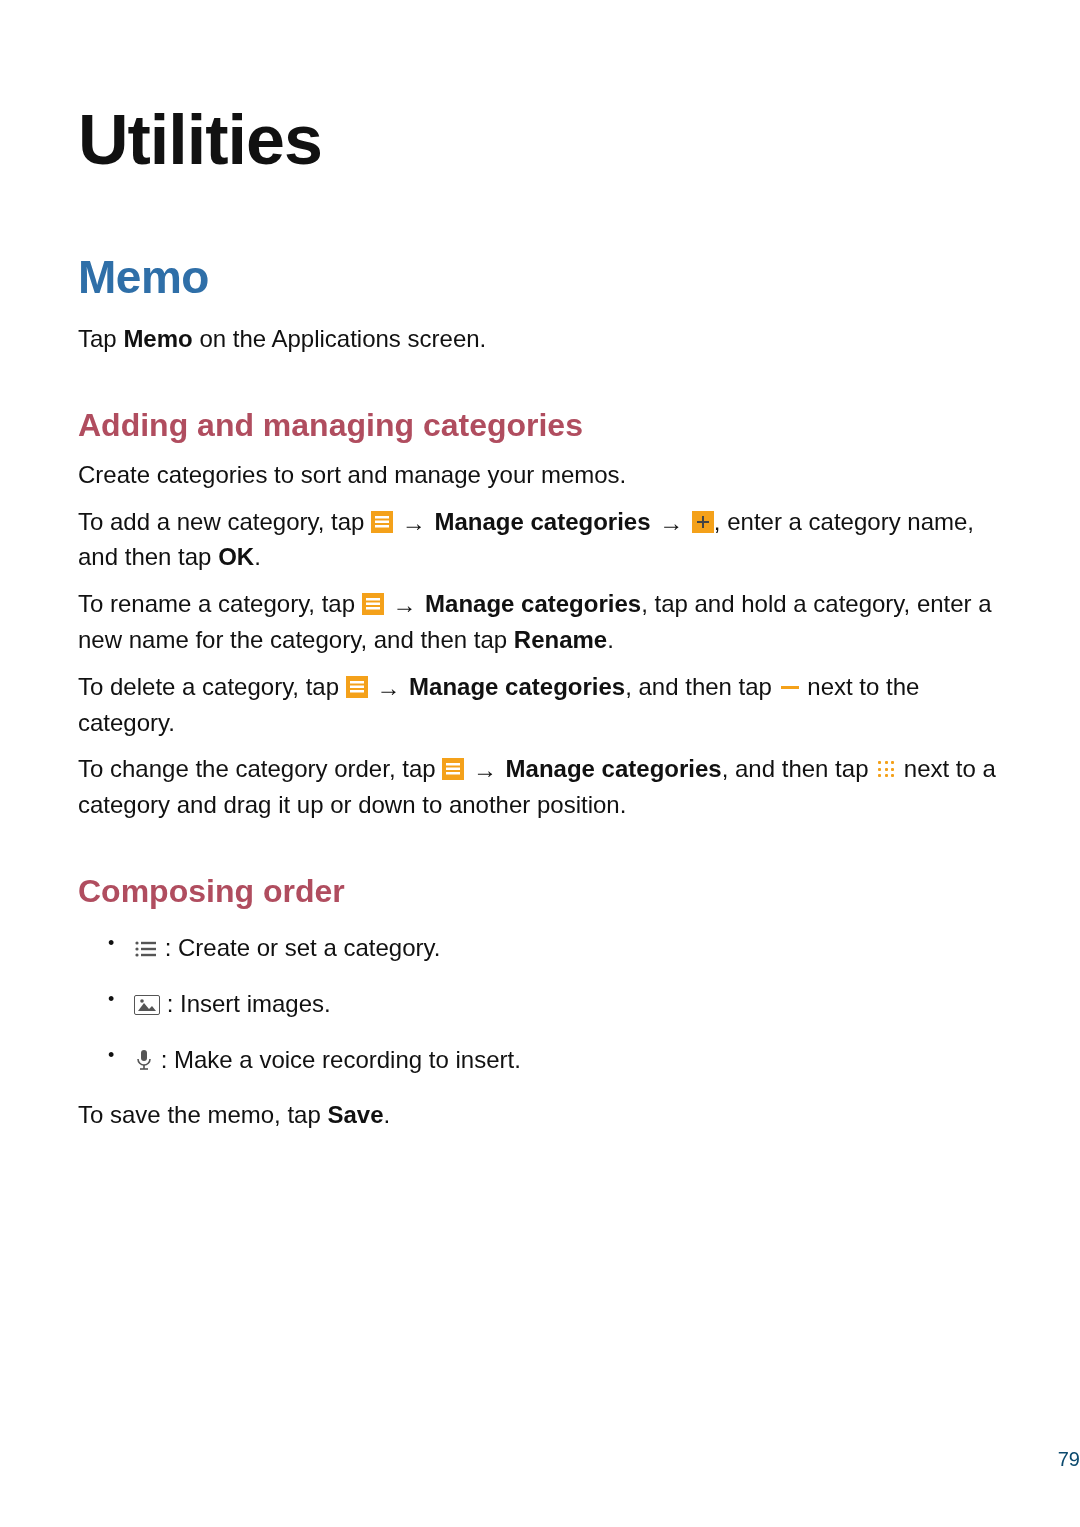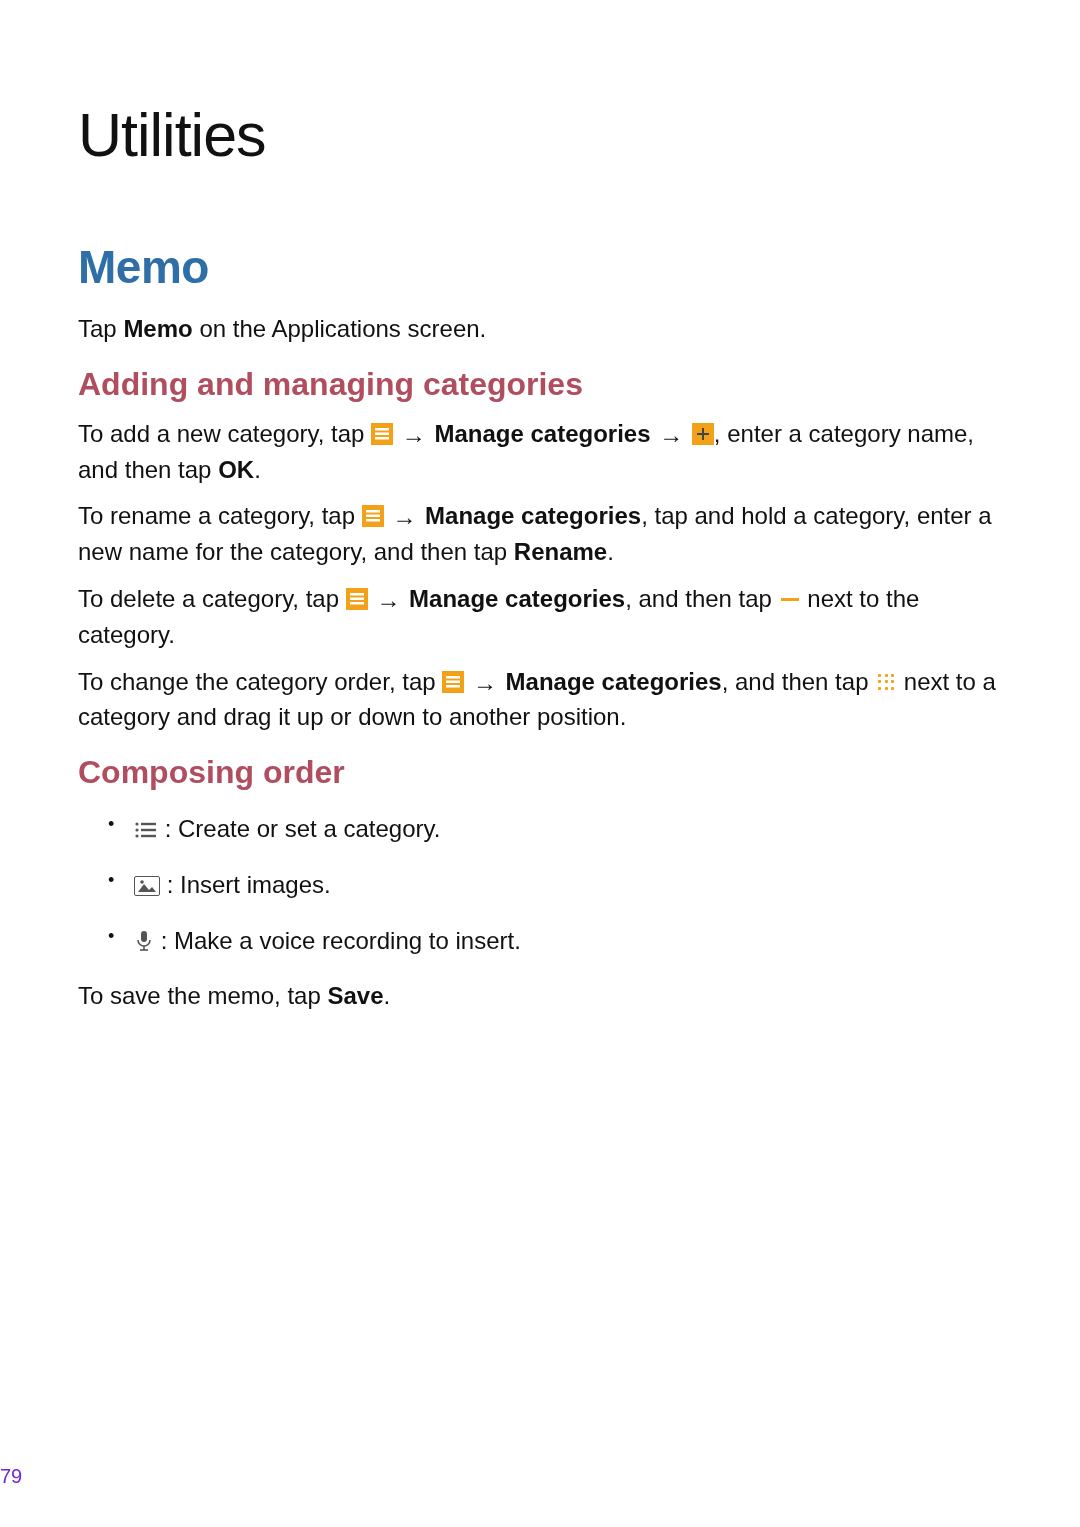--- a/index.html
+++ b/index.html
@@ -13,38 +13,38 @@
     color: #111;
   }
   .page {
     position: relative;
     box-sizing: border-box;
     width: 1080px;
     height: 1527px;
     padding: 100px 78px 0 78px;
   }
   h1.chapter {
-    font-size: 61px;
-    font-weight: 400;
+    font-size: 70px;
+    font-weight: 700;
     margin: 0 0 70px 0;
     letter-spacing: -1px;
     color: #111;
   }
   h2.section {
     font-size: 46px;
     font-weight: 700;
     color: #2f6fa8;
     margin: 0 0 18px 0;
     letter-spacing: -0.5px;
   }
   h3.subsection {
     font-size: 32px;
     font-weight: 700;
     color: #b04d5f;
-    margin: 19px 0 14px 0;
+    margin: 50px 0 14px 0;
   }
   p.body {
     font-size: 24px;
     line-height: 1.45;
     margin: 0 0 12px 0;
     color: #111;
   }
   .bold { font-weight: 700; }
   ul.bullets {
     list-style: none;
@@ -149,44 +149,45 @@
     position: relative;
   }
   .ic-mic svg { display:block; }
   .arrow {
     font-size: 24px;
     vertical-align: -1px;
     padding: 0 2px;
   }
   .footer-pagenum {
     position: absolute;
-    bottom: 39px;
+    bottom: 56px;
     left: 0;
     width: 100%;
-    text-align: left;
+    text-align: right;
     font-size: 20px;
-    color: #6d28d9;
+    color: #0c4a6e;
   }
 </style>
 </head>
 <body>
 
 <div class="page">
 
   <h1 class="chapter">Utilities</h1>
 
   <h2 class="section">Memo</h2>
 
 
   <p class="body">
     <span>Tap </span><span class="bold">Memo</span><span> on the Applications screen.</span>
   </p>
 
   <h3 class="subsection">Adding and managing categories</h3>
 
+  <p class="body">Create categories to sort and manage your memos.</p>
 
   <p class="body">
     <span>To add a new category, tap </span><span class="ic ic-menu">
         <svg width="22" height="22" viewBox="0 0 22 22">
           <rect x="4" y="5" width="14" height="2.5" fill="#fff"></rect>
           <rect x="4" y="9.5" width="14" height="2.5" fill="#fff"></rect>
           <rect x="4" y="14" width="14" height="2.5" fill="#fff"></rect>
         </svg>
       </span><span class="arrow"> → </span><span class="bold">Manage categories</span><span class="arrow"> → </span><span class="ic ic-plus"></span><span>, enter a category name, and then tap </span><span class="bold">OK</span><span>.</span>
   </p>

